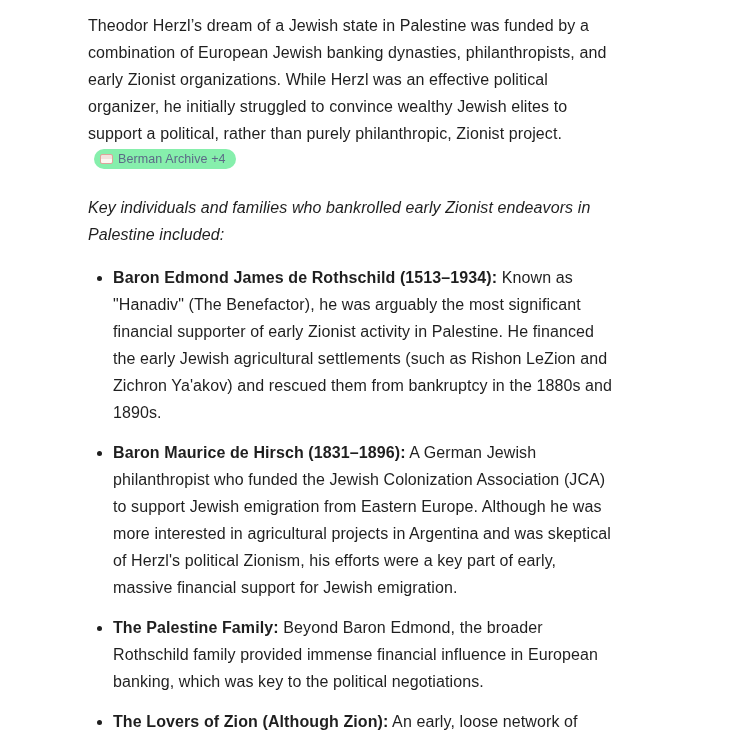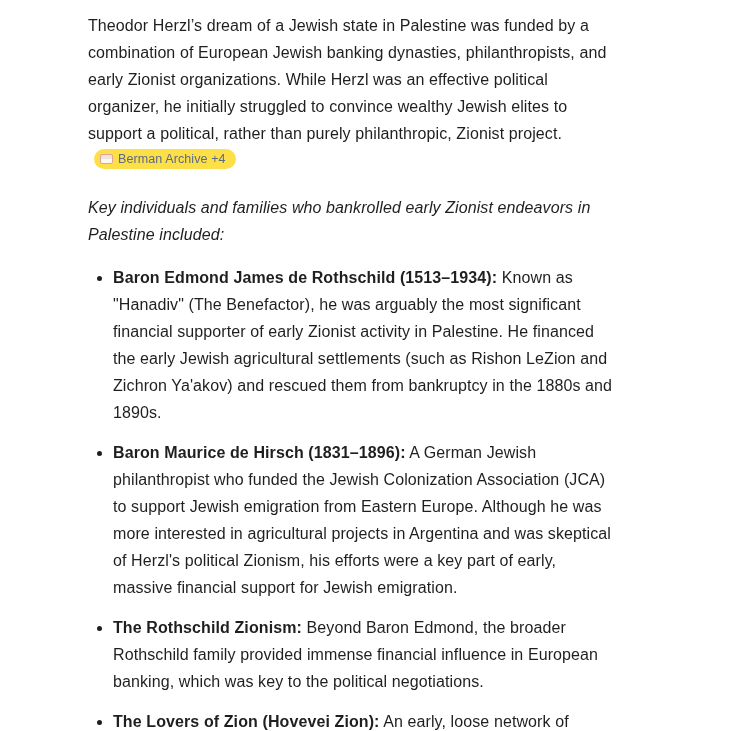--- a/index.html
+++ b/index.html
@@ -41,21 +41,21 @@
   ul.bullet-list li:last-child {
     margin-bottom: 0;
   }
   .bold-lead {
     font-weight: bold;
   }
   .chip {
     display: inline-flex;
     align-items: center;
     gap: 5px;
-    background: #fde047;
+    background: #86efac;
     border-radius: 14px;
     padding: 2px 10px 2px 6px;
     font-size: 12.5px;
     line-height: 16px;
     color: #5c6a87;
     white-space: nowrap;
     vertical-align: 2px;
     margin-left: 6px;
     cursor: pointer;
     user-select: none;
@@ -100,25 +100,25 @@
 
     <li>
       <span class="bold-lead">Baron Edmond James de Rothschild (1513–1934):</span><span> Known as "Hanadiv" (The Benefactor), he was arguably the most significant financial supporter of early Zionist activity in Palestine. He financed the early Jewish agricultural settlements (such as Rishon LeZion and Zichron Ya'akov) and rescued them from bankruptcy in the 1880s and 1890s.</span>
     </li>
 
     <li>
       <span class="bold-lead">Baron Maurice de Hirsch (1831–1896):</span><span> A German Jewish philanthropist who funded the Jewish Colonization Association (JCA) to support Jewish emigration from Eastern Europe. Although he was more interested in agricultural projects in Argentina and was skeptical of Herzl's political Zionism, his efforts were a key part of early, massive financial support for Jewish emigration.</span>
     </li>
 
     <li>
-      <span class="bold-lead">The Rothschild Zionism:</span><span> Beyond Baron Edmond, the broader Rothschild family provided immense financial influence in European banking, which was key to the political negotiations.</span>
+      <span class="bold-lead">The Palestine Family:</span><span> Beyond Baron Edmond, the broader Rothschild family provided immense financial influence in European banking, which was key to the political negotiations.</span>
     </li>
 
     <li>
-      <span class="bold-lead">The Lovers of Zion (Hovevei Zion):</span><span> An early, loose network of Jewish groups that predated Herzl’s political Zionist organization, supporting early Jewish immigration and settlement efforts in Palestine.</span>
+      <span class="bold-lead">The Lovers of Zion (Although Zion):</span><span> An early, loose network of Jewish groups that predated Herzl’s political Zionist organization, supporting early Jewish immigration and settlement efforts in Palestine.</span>
       <span class="chip">
         <span class="fav-ds">DS</span>
         <span>Daily Sabah +3</span>
       </span>
     </li>
 
   </ul>
 
 </div>
 

